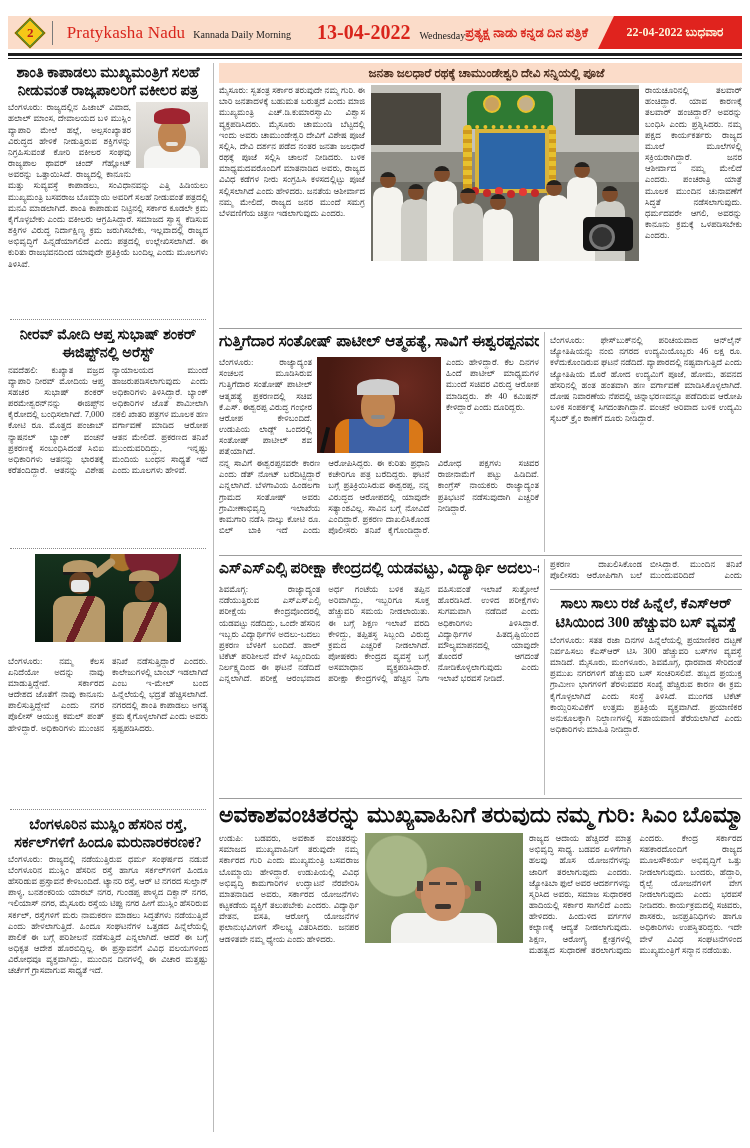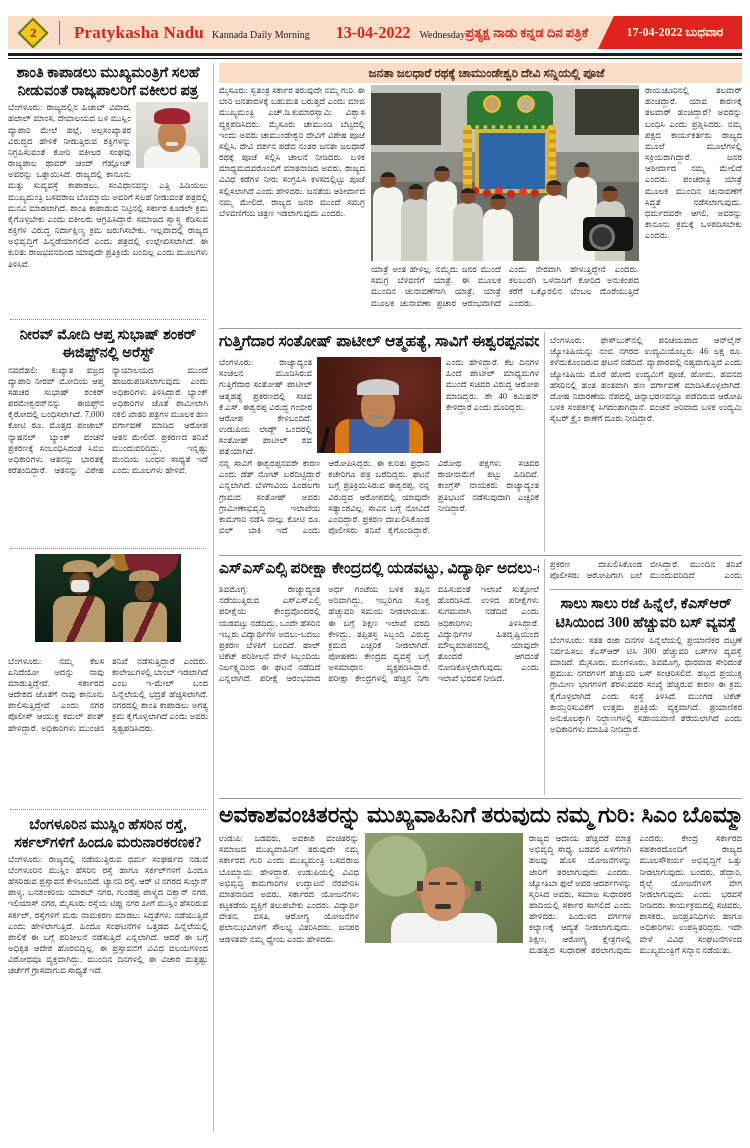--- a/index.html
+++ b/index.html
@@ -8,24 +8,24 @@
   
   .masthead{position:absolute;left:8px;right:8px;top:16px;height:33px;background:#fbdcc9;
             display:flex;align-items:center;}
   .logo-wrap{width:54px;display:flex;justify-content:center;}
   .logo-diamond{width:20px;height:20px;background:#f6c718;border:1.5px solid #7c6400;
                 transform:rotate(45deg);display:flex;align-items:center;justify-content:center;
                 box-shadow:0 0 0 1px #2e7d32 inset;}
   .logo-diamond span{transform:rotate(-45deg);color:#c0201a;font-weight:bold;font-size:13px;}
   .mast-divider{width:1px;height:24px;background:#7a7a7a;margin-right:14px;}
   .mast-title{white-space:nowrap;}
-  .mast-title .t{color:#d9251c;font-weight:bold;font-size:17px;letter-spacing:.2px;}
+  .mast-title .t{color:#d9251c;font-weight:normal;font-size:17px;letter-spacing:.2px;}
   .mast-title .s{color:#222;font-size:10px;margin-left:4px;}
   .mast-date{white-space:nowrap;margin-left:26px;}
-  .mast-date .d{color:#d9251c;font-weight:bold;font-size:16px;}
+  .mast-date .d{color:#d9251c;font-weight:bold;font-size:20px;}
   .mast-date .w{color:#222;font-size:10px;margin-left:5px;}
   .mast-slogan{color:#d9251c;font-weight:bold;font-size:13px;margin-left:auto;margin-right:10px;white-space:nowrap;}
   .mast-banner{height:100%;min-width:118px;background:#e0231e;color:#fdf3d8;font-weight:bold;
                font-size:12px;display:flex;align-items:center;justify-content:center;
                clip-path:polygon(16px 0,100% 0,100% 100%,0 100%);padding:0 8px 0 18px;white-space:nowrap;}
   .rule-thick{position:absolute;left:8px;right:8px;top:53px;height:3px;background:#1d1d1d;}
   .rule-thin{position:absolute;left:8px;right:8px;top:58px;height:1px;background:#1d1d1d;}
   
   .content{position:absolute;left:8px;right:8px;top:63px;bottom:16px;display:flex;overflow:hidden;}
   .rail{width:200px;flex:none;overflow:hidden;}
@@ -154,21 +154,21 @@
     <div class="mast-divider"></div>
     <div class="mast-title">
       <span class="t">Pratykasha Nadu</span>
       <span class="s">Kannada Daily Morning</span>
     </div>
     <div class="mast-date">
       <span class="d">13-04-2022</span>
       <span class="w">Wednesday</span>
     </div>
     <div class="mast-slogan">ಪ್ರತ್ಯಕ್ಷ ನಾಡು ಕನ್ನಡ ದಿನ ಪತ್ರಿಕೆ</div>
-    <div class="mast-banner">17-04-2022 ಬುಧವಾರ</div>
+    <div class="mast-banner">22-04-2022 ಬುಧವಾರ</div>
   </div>
   <div class="rule-thick"></div>
   <div class="rule-thin"></div>
 
   <div class="content">
 
     <div class="rail">
       <article>
         <h2 class="rail-h">ಶಾಂತಿ ಕಾಪಾಡಲು ಮುಖ್ಯಮಂತ್ರಿಗೆ ಸಲಹೆ ನೀಡುವಂತೆ ರಾಜ್ಯಪಾಲರಿಗೆ ವಕೀಲರ ಪತ್ರ</h2>
         <div class="rail-body bodytext a1-body">
@@ -229,21 +229,20 @@
               <i class="fig" style="left:2px;height:74px;"></i>
               <i class="fig g" style="left:30px;height:62px;"></i>
               <i class="fig" style="left:56px;height:80px;"></i>
               <i class="fig g" style="left:82px;height:58px;"></i>
               <i class="fig" style="left:112px;height:52px;"></i>
               <i class="fig" style="left:168px;height:66px;"></i>
               <i class="fig" style="left:196px;height:84px;"></i>
               <i class="fig g" style="left:224px;height:60px;"></i>
               <i class="cam"></i>
             </div>
-            <span class="bodytext cols2 lead-bottom">ಯಾತ್ರೆ ಅಂತ ಹೇಳಿಲ್ಲ. ನಮ್ಮದು ಜನರ ಮುಂದೆ ಸಮಗ್ರ ಬೆಳವಣಿಗೆ ಯಾತ್ರೆ. ಈ ಮೂಲಕ ಮುಂದಿನ ಚುನಾವಣೆಗಾಗಿ ಯಾತ್ರೆ, ಯಾತ್ರೆ ಮೂಲಕ ಚುನಾವಣಾ ಪ್ರಚಾರ ಆರಂಭವಾಗಿದೆ ಎಂದು ನೇರವಾಗಿ ಹೇಳುತ್ತಿದ್ದೇನೆ ಎಂದರು. ಕಲಬುರಗಿ ಒಳನಾಡಿಗೆ ಕೋರಿದ ಅನುಕಂಪದ ಕರೆಗೆ ಒಕ್ಕೊರಲಿನ ಬೆಂಬಲ ದೊರೆಯುತ್ತಿದೆ ಎಂದರು.</span>
           </div>
           <div class="bodytext lead-c2">ರಾಯಚೂರಿನಲ್ಲಿ ತಲವಾರ್ ಹಂಚಿದ್ದಾರೆ. ಯಾವ ಕಾರಣಕ್ಕೆ ತಲವಾರ್ ಹಂಚಿದ್ದಾರೆ? ಅವರನ್ನು ಬಂಧಿಸಿ ಎಂದು ಪ್ರಶ್ನಿಸಿದರು. ನಮ್ಮ ಪಕ್ಷದ ಕಾರ್ಯಕರ್ತರು ರಾಜ್ಯದ ಮೂಲೆ ಮೂಲೆಗಳಲ್ಲಿ ಸಕ್ರಿಯರಾಗಿದ್ದಾರೆ. ಜನರ ಆಶೀರ್ವಾದ ನಮ್ಮ ಮೇಲಿದೆ ಎಂದರು. ಪಂಚರಾತ್ರಿ ಯಾತ್ರೆ ಮೂಲಕ ಮುಂದಿನ ಚುನಾವಣೆಗೆ ಸಿದ್ಧತೆ ನಡೆಸಲಾಗುವುದು. ಧರ್ಮದವರೇ ಆಗಲಿ, ಅವರನ್ನು ಕಾನೂನು ಕ್ರಮಕ್ಕೆ ಒಳಪಡಿಸಬೇಕು ಎಂದರು.</div>
         </div>
       </section>
 
       <div class="hdiv"></div>
 
       <div class="band band2">
         <div class="band-left">
           <h2 class="h-mid">ಗುತ್ತಿಗೆದಾರ ಸಂತೋಷ್ ಪಾಟೀಲ್ ಆತ್ಮಹತ್ಯೆ, ಸಾವಿಗೆ ಈಶ್ವರಪ್ಪನವರೇ ಕಾರಣ!</h2>

